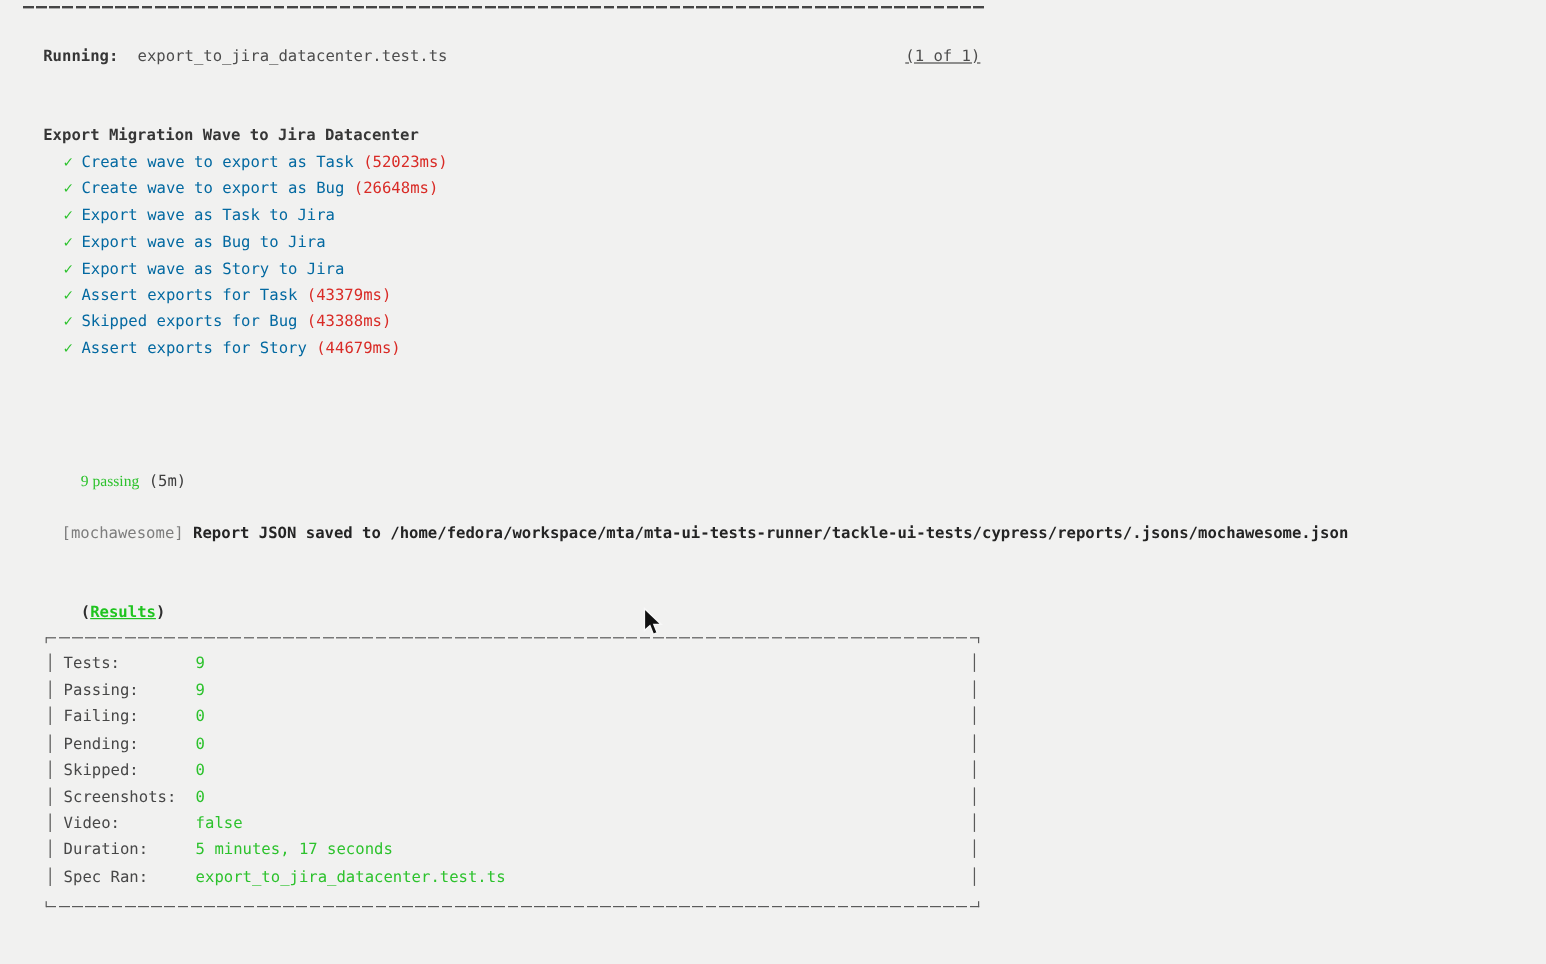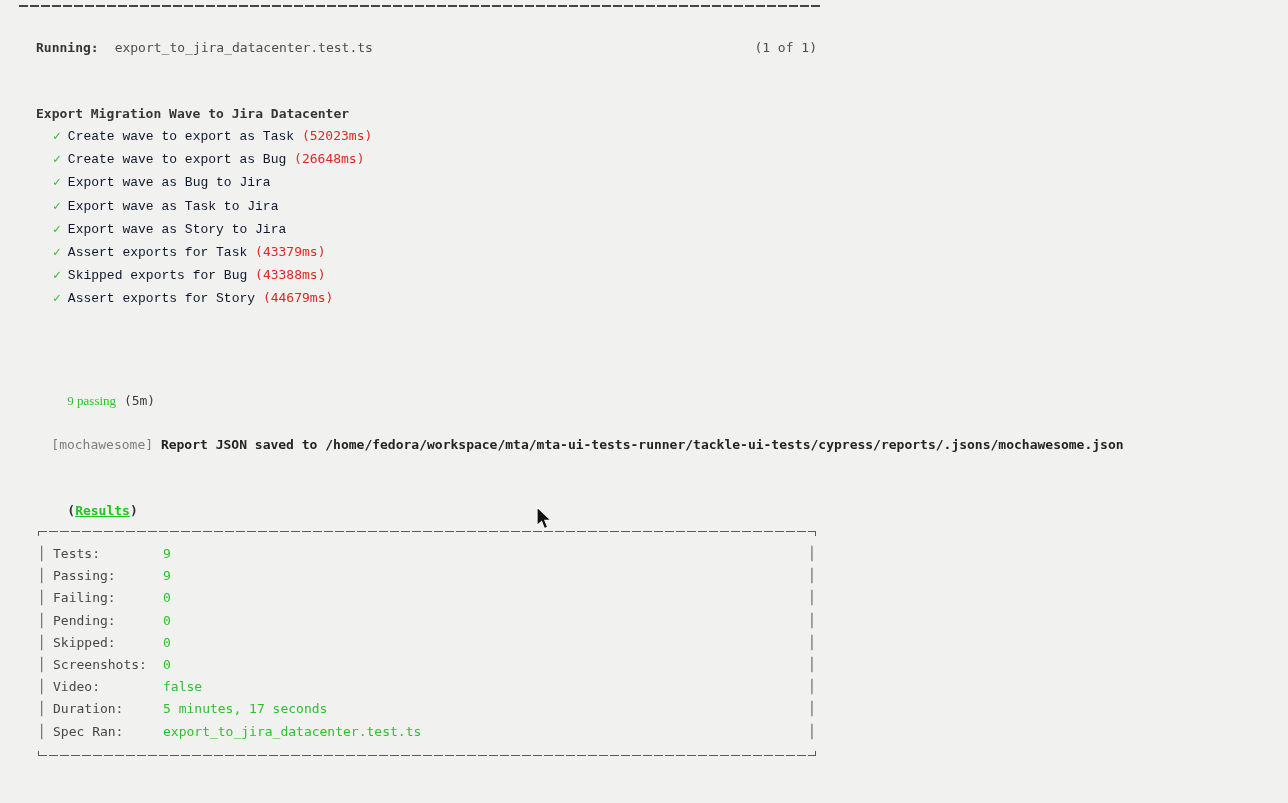--- a/index.html
+++ b/index.html
@@ -19,31 +19,31 @@
     background:repeating-linear-gradient(90deg,#454545 0 9px,rgba(0,0,0,0) 9px 11px);
   }
   .top-separator { position:absolute; top:5px; left:19px; width:801px; }
 
   .running-row {
     position:absolute; top:37px; left:36px; width:781px;
     display:flex; line-height:22px; white-space:pre;
   }
   .running-label { font-weight:bold; color:#363636; }
   .running-spec  { margin-left:16px; color:#4d4d4d; }
-  .running-count { margin-left:auto; color:#4d4d4d; }
+  .running-count { margin-left:auto; color:#4d4d4d;text-decoration:underline; }
 
   .suite-title {
     position:absolute; top:103px; left:36px;
     font-weight:bold; color:#363636; line-height:22px;
   }
 
   .test-list { position:absolute; top:125px; left:53px; line-height:22.2px; }
   .test-row { white-space:pre; }
   .check { color:#2dc22d; margin-right:7px; }
-  .test-name { color:#0f172a;font-family:Liberation Mono, monospace; }
+  .test-name { color:#0369a1; }
   .duration { color:#d92b26; }
 
   .passing-row { position:absolute; top:368px; left:36px; line-height:22px; white-space:pre; }
   .passing-count { color:#2dc22d;font-family:Liberation Serif, serif; }
   .passing-time { color:#3f3f3f; }
 
   .mocha-row { position:absolute; top:412px; left:20px; line-height:22px; white-space:pre; }
   .mocha-tag { color:#7d7d7d; }
   .mocha-msg { color:#242424; font-weight:bold;text-align:center; }
 
@@ -81,22 +81,22 @@
 
   <div class="running-row">
     <span class="running-label">Running:</span><span class="running-spec">export_to_jira_datacenter.test.ts</span><span class="running-count">(1 of 1)</span>
   </div>
 
   <div class="suite-title">Export Migration Wave to Jira Datacenter</div>
 
   <div class="test-list">
     <div class="test-row"><span class="check">✓</span><span class="test-name">Create wave to export as Task </span><span class="duration">(52023ms)</span></div>
     <div class="test-row"><span class="check">✓</span><span class="test-name">Create wave to export as Bug </span><span class="duration">(26648ms)</span></div>
+    <div class="test-row"><span class="check">✓</span><span class="test-name">Export wave as Task to Jira</span><span class="duration"></span></div>
     <div class="test-row"><span class="check">✓</span><span class="test-name">Export wave as Bug to Jira</span><span class="duration"></span></div>
-    <div class="test-row"><span class="check">✓</span><span class="test-name">Export wave as Task to Jira</span><span class="duration"></span></div>
     <div class="test-row"><span class="check">✓</span><span class="test-name">Export wave as Story to Jira</span><span class="duration"></span></div>
     <div class="test-row"><span class="check">✓</span><span class="test-name">Assert exports for Task </span><span class="duration">(43379ms)</span></div>
     <div class="test-row"><span class="check">✓</span><span class="test-name">Skipped exports for Bug </span><span class="duration">(43388ms)</span></div>
     <div class="test-row"><span class="check">✓</span><span class="test-name">Assert exports for Story </span><span class="duration">(44679ms)</span></div>
   </div>
 
   <div class="passing-row">
     <span class="passing-count">9 passing</span><span class="passing-time"> (5m)</span>
   </div>
 

